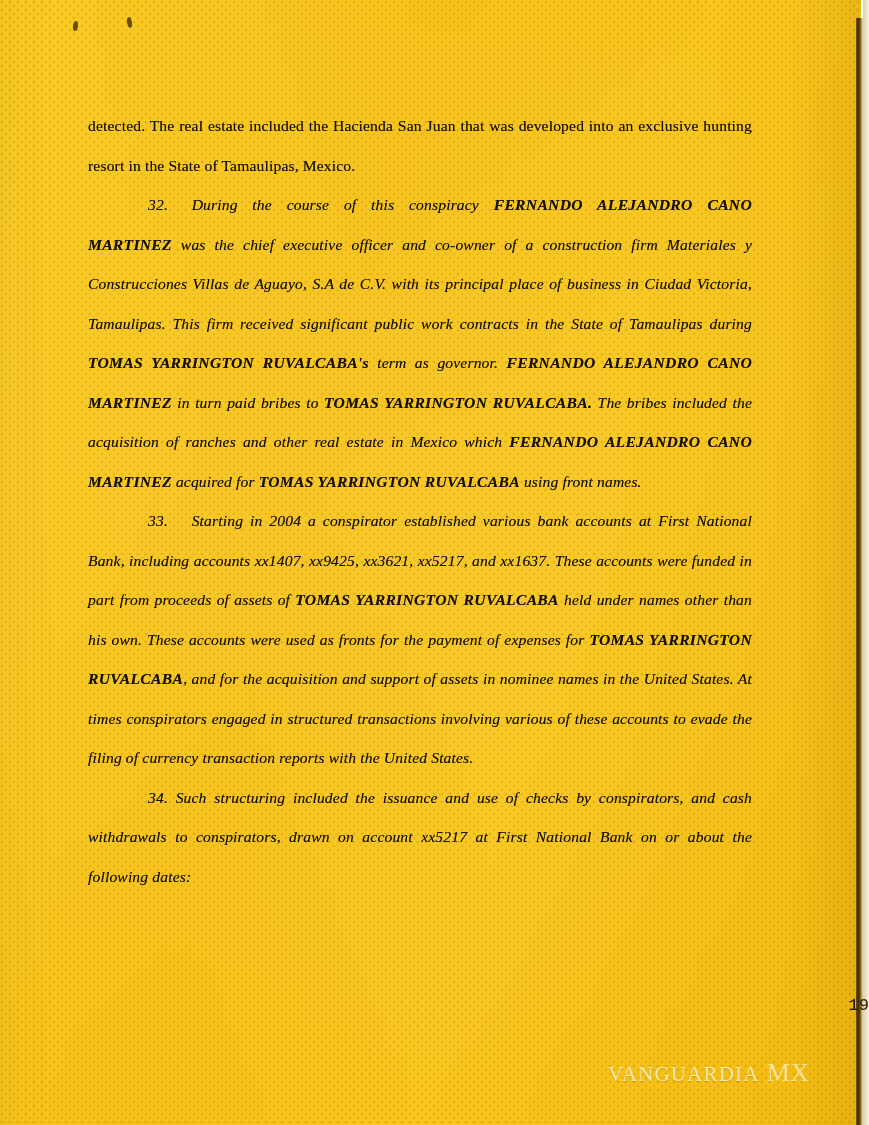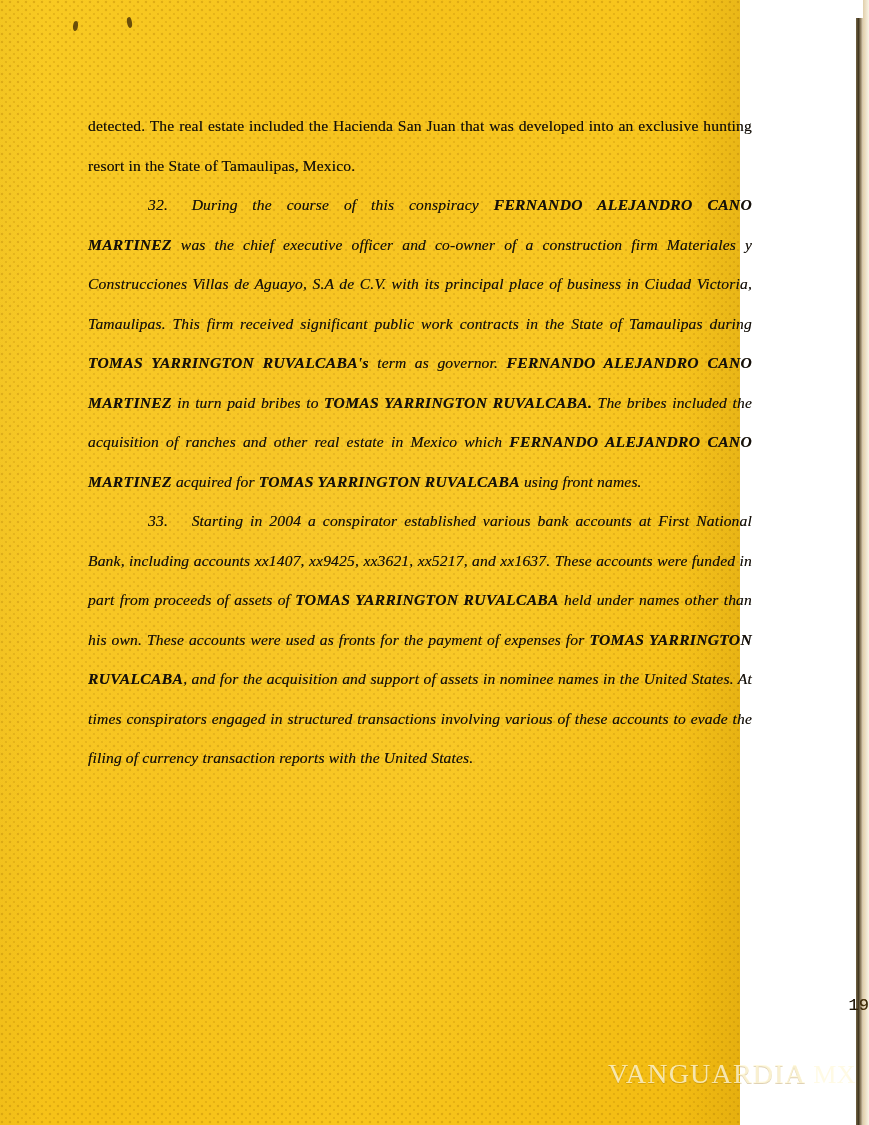--- a/index.html
+++ b/index.html
@@ -9,21 +9,21 @@
   body {
     width: 869px;
     height: 1125px;
     overflow: hidden;
     font-family: "Liberation Serif", "DejaVu Serif", serif;
   }
 
   
   #page {
     position: relative;
-    width: 740px;
+    width: 861px;
     height: 1125px;
     background-color: #F7C41B;
     background-image:
       radial-gradient(circle at 2px 2px, rgba(190,136,8,0.42) 1.4px, rgba(190,136,8,0) 1.6px),
       radial-gradient(circle at 6px 6px, rgba(190,136,8,0.30) 1.2px, rgba(190,136,8,0) 1.5px),
       linear-gradient(105deg, #F9CB22 0%, #F6C117 38%, #F8C61D 62%, #F2BA10 100%);
     background-size: 8px 8px, 8px 8px, 100% 100%;
     box-sizing: border-box;
   }
 
@@ -112,21 +112,21 @@
     left: 608px;
     top: 1058px;
     display: flex;
     align-items: baseline;
     gap: 7px;
     pointer-events: none;
     user-select: none;
   }
   #watermark-main {
     font-family: "Liberation Serif", "DejaVu Serif", serif;
-    font-size: 28px;
+    font-size: 21px;
     letter-spacing: 1.2px;
     color: rgba(255,248,214,0.80);
     text-shadow: 0 1px 0 rgba(150,104,6,0.30);
   }
   #watermark-suffix {
     font-family: "Liberation Serif", "DejaVu Serif", serif;
     font-size: 26px;
     letter-spacing: 0.6px;
     color: rgba(255,248,214,0.66);
   }
@@ -138,20 +138,21 @@
 
   <div id="vignette"></div>
 
   <div class="speck" id="speck-a"></div>
   <div class="speck" id="speck-b"></div>
 
   <div id="doc-body">
       <p class="para"><span>detected.   The real estate included the Hacienda San Juan that was developed into an exclusive hunting resort in the State of Tamaulipas, Mexico.</span></p>
       <p class="para indent"><span>32.  During the course of this conspiracy </span><b>FERNANDO ALEJANDRO CANO MARTINEZ</b><span> was the chief executive officer and co-owner of a construction firm Materiales y Construcciones Villas de Aguayo, S.A de C.V. with its principal place of business in Ciudad Victoria, Tamaulipas. This firm received significant public work contracts in the State of Tamaulipas during </span><b>TOMAS YARRINGTON RUVALCABA's</b><span> term as governor. </span><b>FERNANDO ALEJANDRO CANO MARTINEZ</b><span> in turn paid bribes to </span><b>TOMAS YARRINGTON RUVALCABA.</b><span>   The bribes included the acquisition of ranches and other real estate in Mexico which </span><b>FERNANDO ALEJANDRO CANO MARTINEZ</b><span> acquired for </span><b>TOMAS YARRINGTON RUVALCABA</b><span> using front names.</span></p>
       <p class="para indent"><span>33.  Starting in 2004 a conspirator established various bank accounts at First National Bank, including accounts xx1407, xx9425, xx3621, xx5217, and xx1637.   These accounts were funded in part from proceeds of assets of </span><b>TOMAS YARRINGTON RUVALCABA</b><span> held under names other than his own. These accounts were used as fronts for the payment of expenses for </span><b>TOMAS YARRINGTON RUVALCABA</b><span>, and for the acquisition and support of assets in nominee names in the United States. At times conspirators engaged in structured transactions involving various of these accounts to evade the filing of currency transaction reports with the United States.</span></p>
+      <p class="para indent"><span>34. Such structuring included the issuance and use of checks by conspirators, and cash withdrawals to conspirators, drawn on account xx5217 at First National Bank on or about the following dates:</span></p>
     </div>
 
   <div id="page-number">19</div>
 
   <div id="watermark">
     <span id="watermark-main">VANGUARDIA</span>
     <span id="watermark-suffix">MX</span>
   </div>
 
   <div id="scan-edge"></div>

